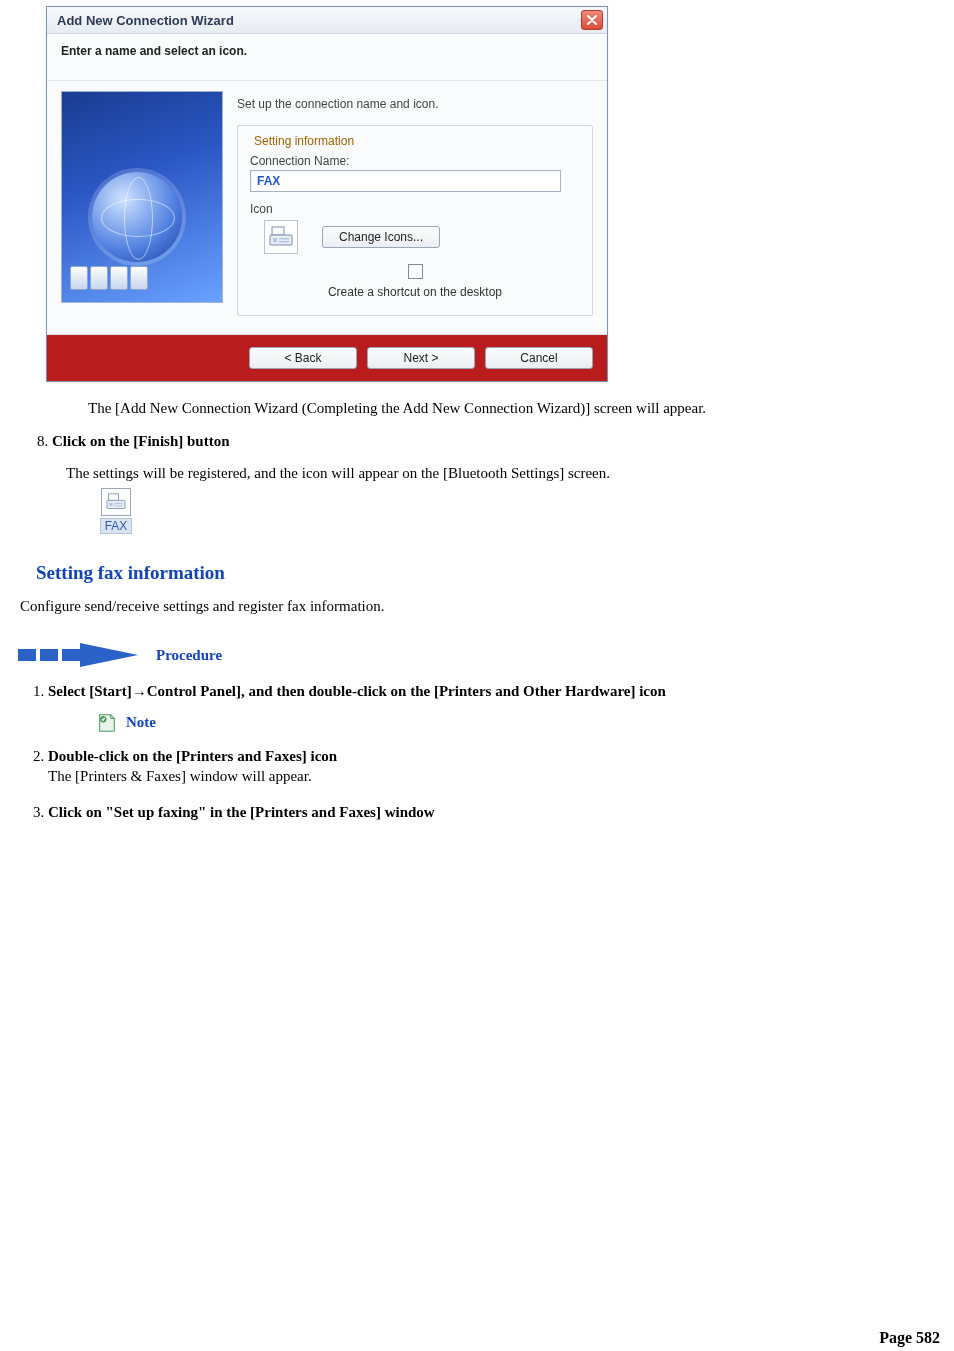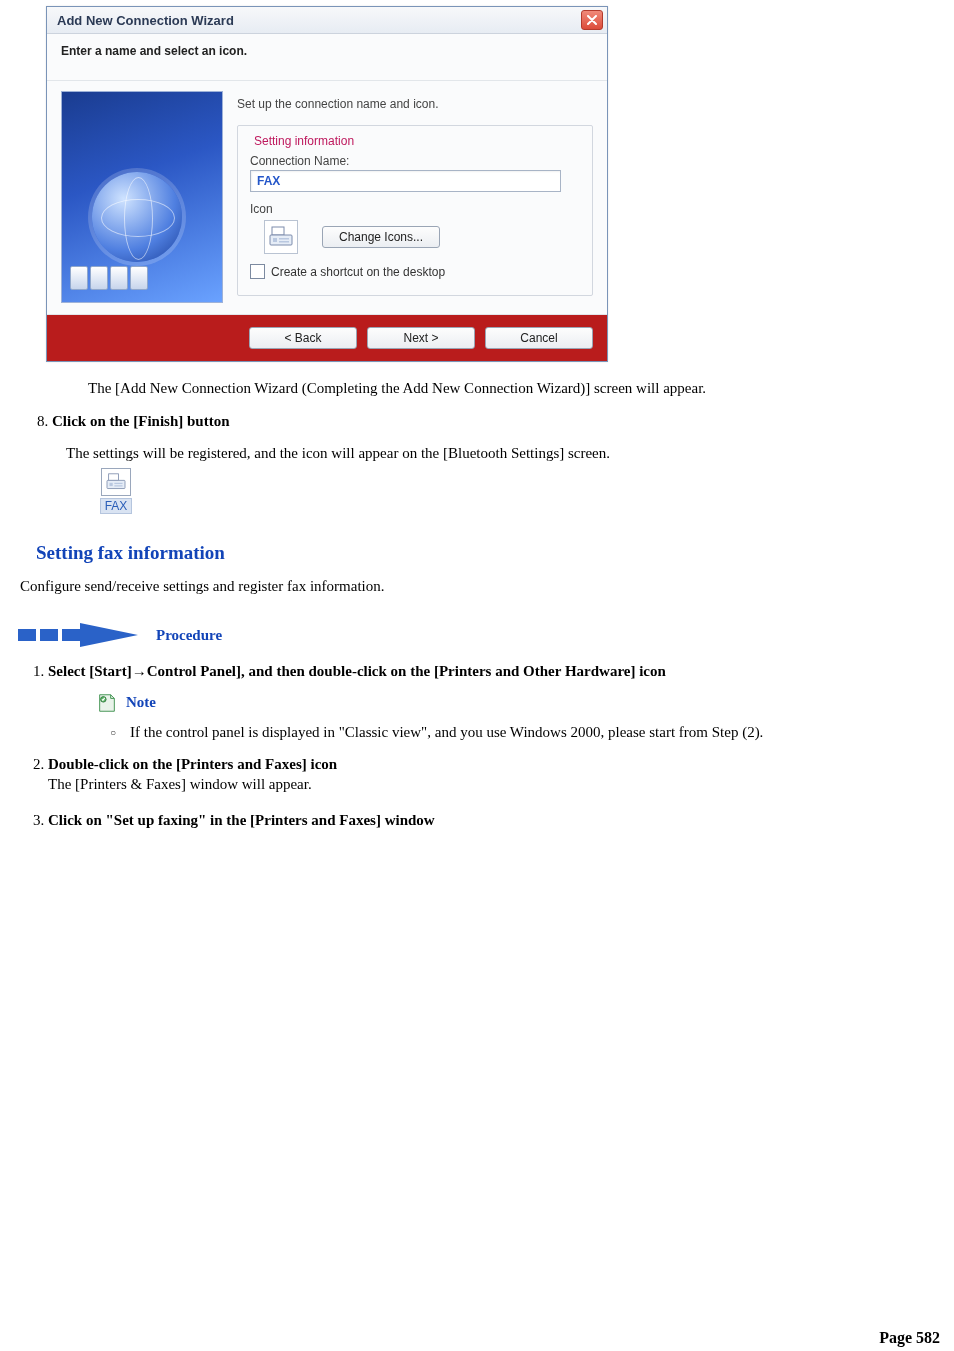--- a/index.html
+++ b/index.html
@@ -101,21 +101,21 @@
   .body-right { flex: 1; }
   .setup-line { margin: 6px 0 14px 0; color:#444; }
 
   .fieldset {
     border: 1px solid #d2d7df;
     border-radius: 2px;
     padding: 8px 12px 14px 12px;
     margin-bottom: 10px;
   }
   .fieldset .legend {
-    color: #be185d;
+    color: #a16207;
     margin: -16px 0 6px 0;
     background: #fafbfc;
     display: inline-block;
     padding: 0 4px;
     font-size: 12px;
   }
   .fld-label { color:#444; margin-bottom:2px; }
   .fx-input {
     width: 90%;
     border: 1px solid #a8b4c6;
@@ -145,21 +145,21 @@
     font-family: Tahoma, Arial, sans-serif;
     font-size: 12px;
     padding: 3px 12px;
     border: 1px solid #9aa5b5;
     background: linear-gradient(#fdfdfd, #ebeef2);
     color: #222;
     border-radius: 3px;
     min-width: 92px;
     text-align: center;
   }
-  .chk-row { display:flex; align-items:center; gap:6px; margin-top:10px; margin-bottom:2px; }
+  .chk-row { display:flex; align-items:center; gap:6px; margin-top:10px; margin-bottom:2px;flex-direction:column; }
   .chk {
     width:13px; height:13px; border:1px solid #7c8aa0; background:#fff;
   }
 
   .dialog-footer {
     display:flex; justify-content:flex-end; gap:10px;
     padding: 12px 14px;
     background:#b91c1c;
   }
   .dialog-footer .win-btn { min-width: 82px; }
@@ -320,23 +320,20 @@
 
     <div class="note-row">
       <svg width="22" height="22" viewBox="0 0 24 24">
         <path d="M4 3 h12 l4 4 v14 h-16 z" fill="#e9f3ea" stroke="#3a8f4a"></path>
         <path d="M16 3 v4 h4" fill="none" stroke="#3a8f4a"></path>
         <circle cx="8" cy="8" r="3" fill="#5fb568" stroke="#2e7a3c"></circle>
         <path d="M6.5 8 l1 1 l2 -2.5" stroke="#fff" stroke-width="1.3" fill="none"></path>
       </svg>
       <span class="note-label">Note</span>
     </div>
-    <ul class="circ-list">
-      <li>If the control panel is displayed in "Classic view", and you use Windows 2000, please start from Step (2).</li>
-    </ul>
   </li>
 
   <li>
     <span class="bold">Double-click on the [Printers and Faxes] icon</span>
     <span class="sub">The [Printers &amp; Faxes] window will appear.</span>
   </li>
 
   <li style="margin-top:16px;">
     <span class="bold">Click on "Set up faxing" in the [Printers and Faxes] window</span>
   </li>

